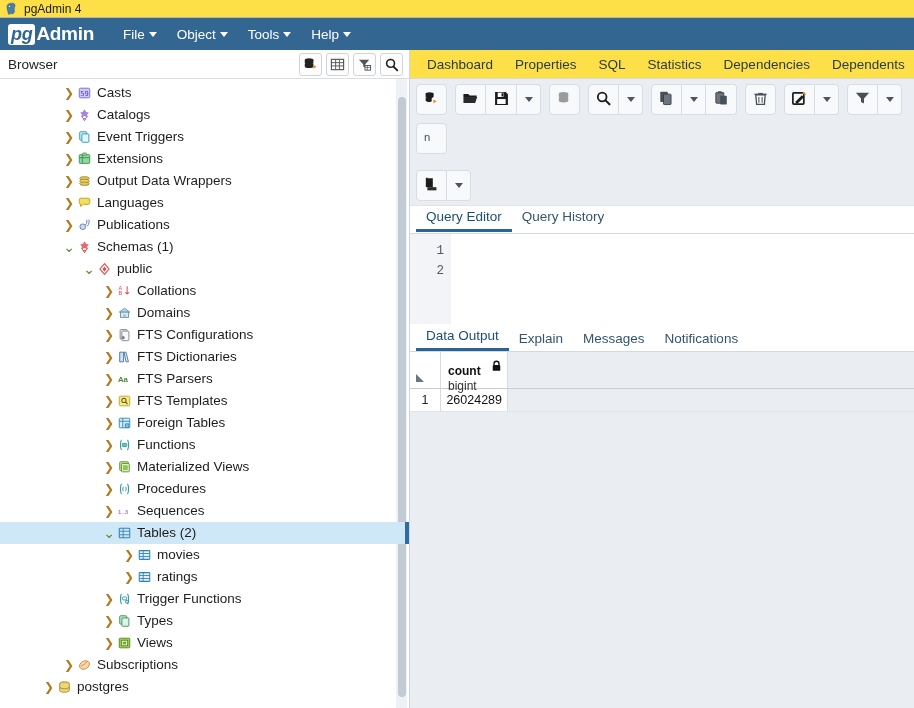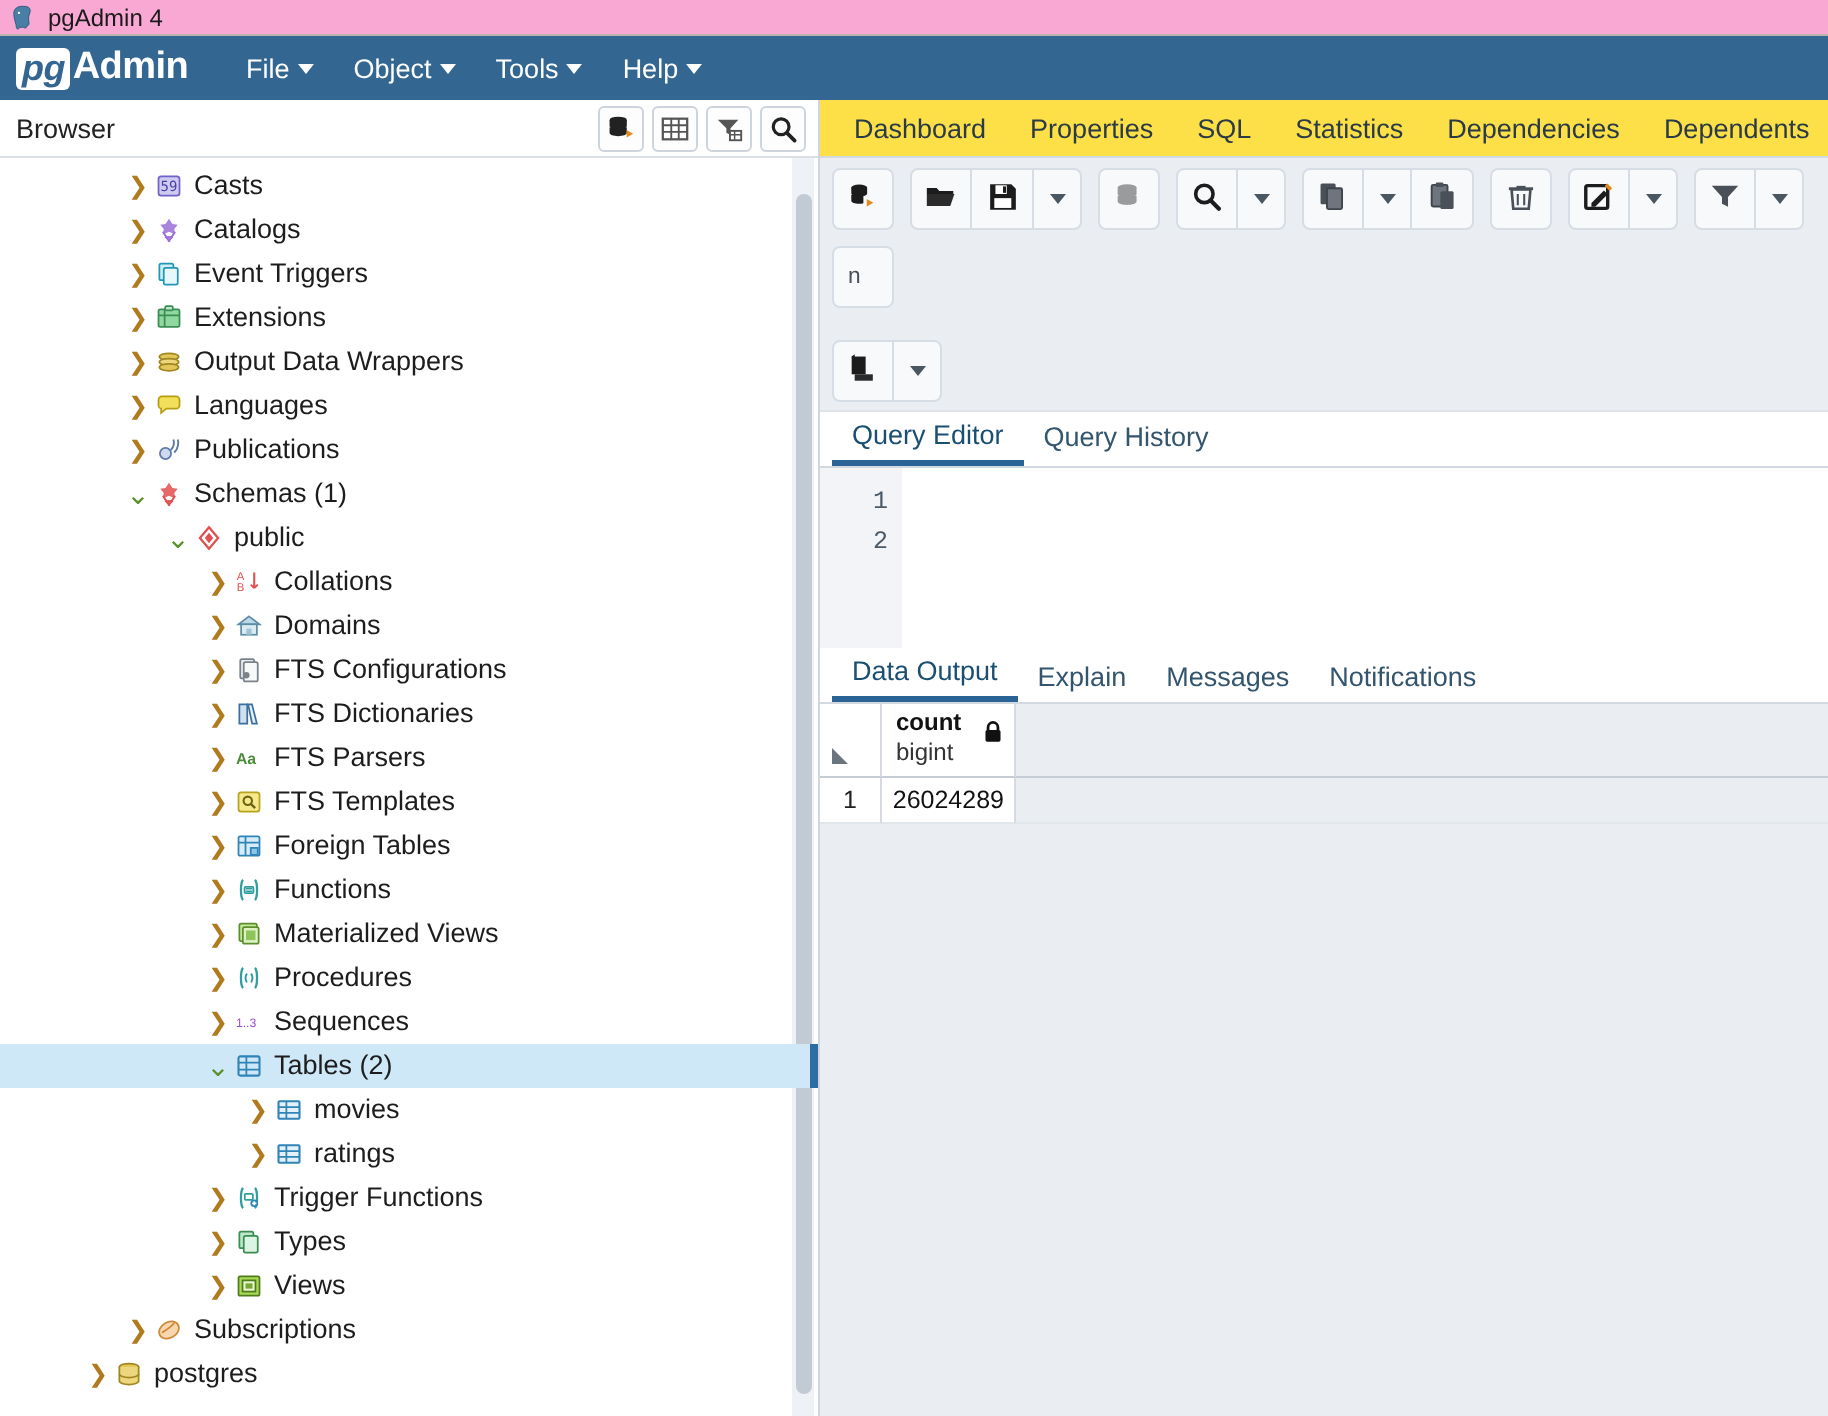--- a/index.html
+++ b/index.html
@@ -7,21 +7,21 @@
   body {
     font-family: "Liberation Sans", sans-serif;
     font-size: 13px;
     color: #222;
     background: #ffffff;
   }
   #app { position:relative; width:914px; height:708px; overflow:hidden; }
 
   
   .titlebar {
-    height:18px; background:#f9a8d4;
+    height:18px; background:#fde047;
     display:flex; align-items:center; gap:6px; padding-left:4px;
     border-bottom:1px solid #b9b5ae;
   }
   .titlebar .tb-text { font-size:12px; color:#1a1a1a; }
   .elephant { width:14px; height:14px; position:relative; flex:0 0 auto; }
 
   
   .menubar {
     height:32px; background:#336791;
     display:flex; align-items:center; padding-left:8px; gap:2px;
@@ -107,21 +107,21 @@
   }
   .tbtn:first-child { border-radius:4px 0 0 4px; }
   .tbtn:last-child { border-radius:0 4px 4px 0; }
   .grp .tbtn:only-child { border-radius:4px; }
   .tbtn + .tbtn { border-left:none; }
   .tbtn.dd { width:24px; }
   .tbtn.disabled svg { opacity:.45; }
   .chev { width:0;height:0;border-left:4px solid transparent;
           border-right:4px solid transparent;border-top:5px solid #4a5660; }
 
-  .q-tabs { display:flex; align-items:center; height:28px;
+  .q-tabs { display:flex; align-items:flex-start; height:28px;
             border-bottom:1px solid #d3d9e0; background:#fff; padding-left:6px; }
   .q-tab { font-size:13.5px; color:#33556e; padding:3px 10px 5px; }
   .q-tab.active { color:#1b4f72; border-bottom:3px solid #2a6496; }
 
   .editor { height:90px; display:flex; background:#fff;
             font-family:"Liberation Mono", monospace; font-size:13.5px; }
   .gutter { width:41px; background:#f2f4f7; text-align:right;
             padding:7px 7px 0 0; color:#4b5a68; line-height:20px; font-size:12.5px;}
   .code { padding:7px 0 0 9px; line-height:20px; }
   .kw { color:#b5249b; font-weight:bold; }
@@ -138,21 +138,21 @@
   .gh-corner {
     width:31px; border-right:1px solid #d6dbe1; border-bottom:1px solid #c6ccd3;
     position:relative; background:#fff;
   }
   .gh-corner::after {
     content:""; position:absolute; left:6px; bottom:6px;
     border-left:8px solid #6b7580; border-top:8px solid transparent;
   }
   .gh-col {
     width:67px; border-right:1px solid #d6dbe1; border-bottom:1px solid #c6ccd3;
-    padding:2px 5px 0 7px; background:#fff; position:relative;
+    padding:12px 5px 0 7px; background:#fff; position:relative;
   }
   .gh-name { font-size:12px; font-weight:bold; color:#111; line-height:15px;}
   .gh-type { font-size:12px; color:#333; line-height:15px;}
   .lock { position:absolute; right:5px; top:8px; }
   .gh-rest { flex:1; border-bottom:1px solid #c6ccd3; background:#eaeef2; }
 
   .grid-row { display:flex; height:23px; background:#fff; }
   .gr-num { width:31px; border-right:1px solid #d6dbe1; border-bottom:1px solid #e1e6ea;
             font-size:12.5px; color:#222; display:flex; align-items:center;
             justify-content:center; background:#fff;}

